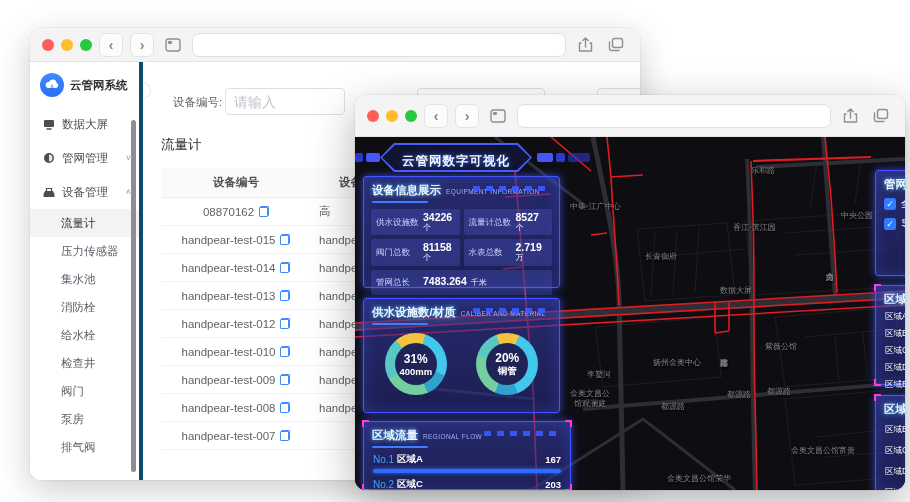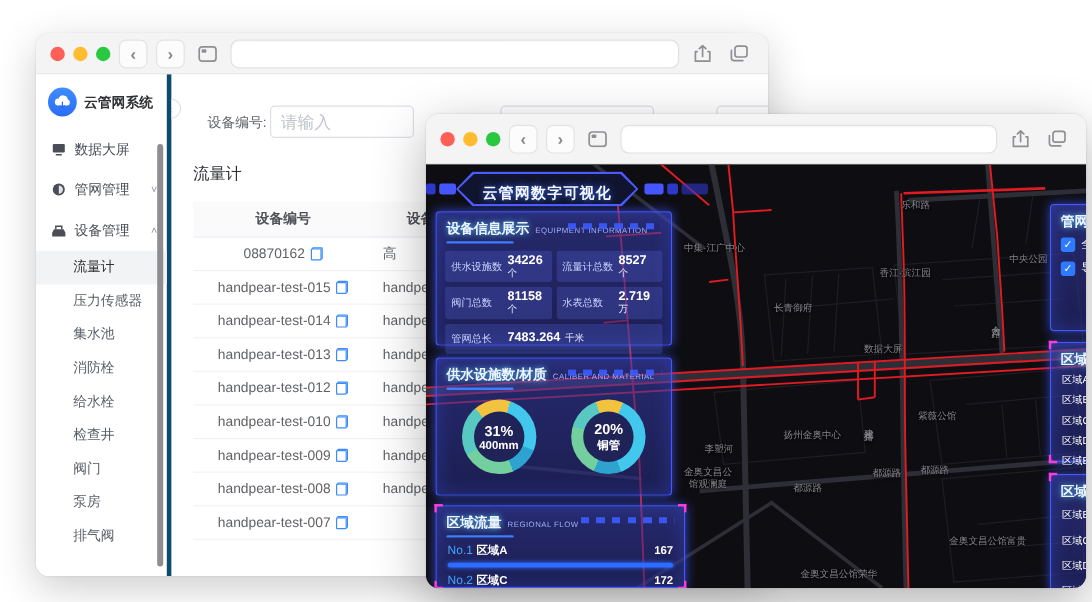--- a/index.html
+++ b/index.html
@@ -457,21 +457,21 @@
       <div class="flow-list">
         <div class="frow">
           <span class="frank">No.1</span>
           <span class="fname">区域A</span>
           <span class="fval">167</span>
         </div>
         <div class="fbar" style="width:100%"></div>
         <div class="frow">
           <span class="frank">No.2</span>
           <span class="fname">区域C</span>
-          <span class="fval">172</span>
+          <span class="fval">203</span>
         </div>
       </div>
     </div>
 
     <div class="panel" style="left:520px;top:33px;width:120px;height:106px">
       <div class="phead">
           <span class="ptitle">管网图层</span>
         </div>
       <div class="opt">
         <span class="cb"></span>

